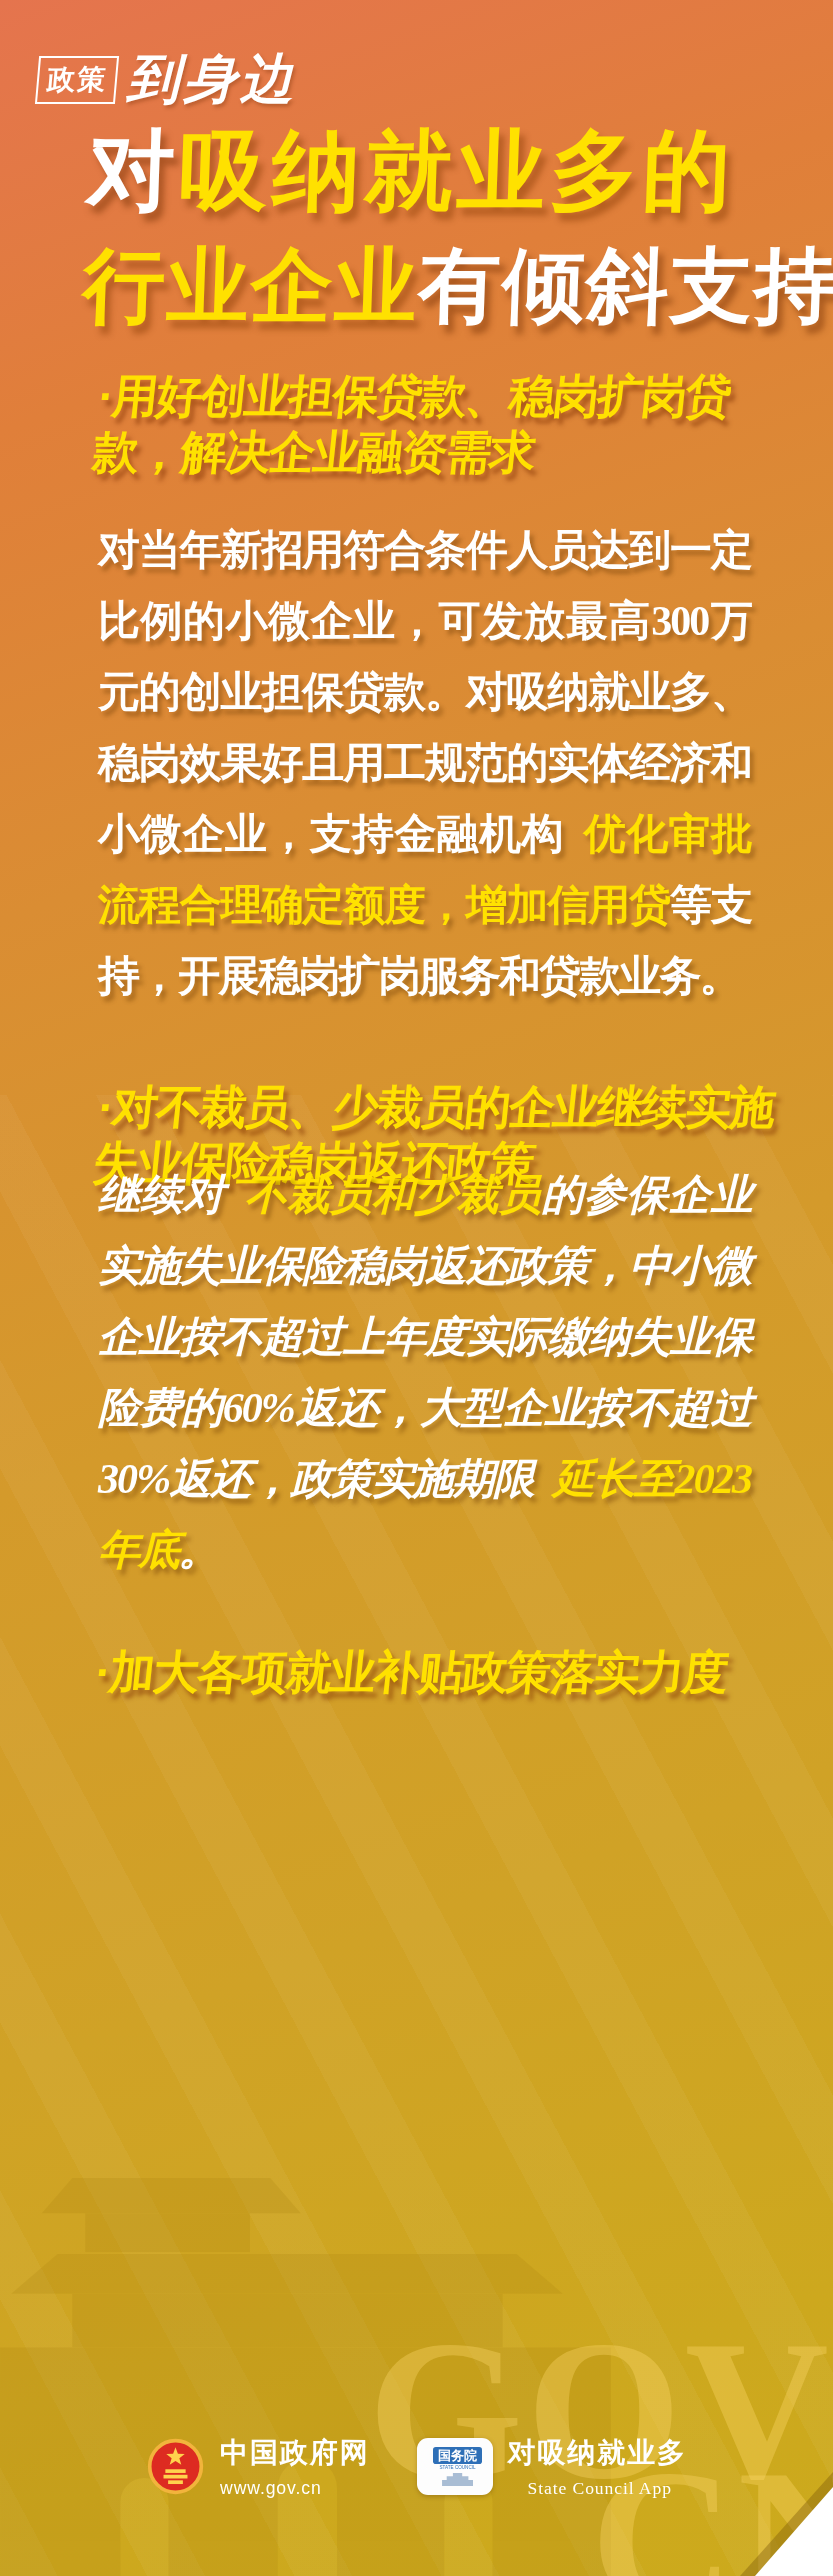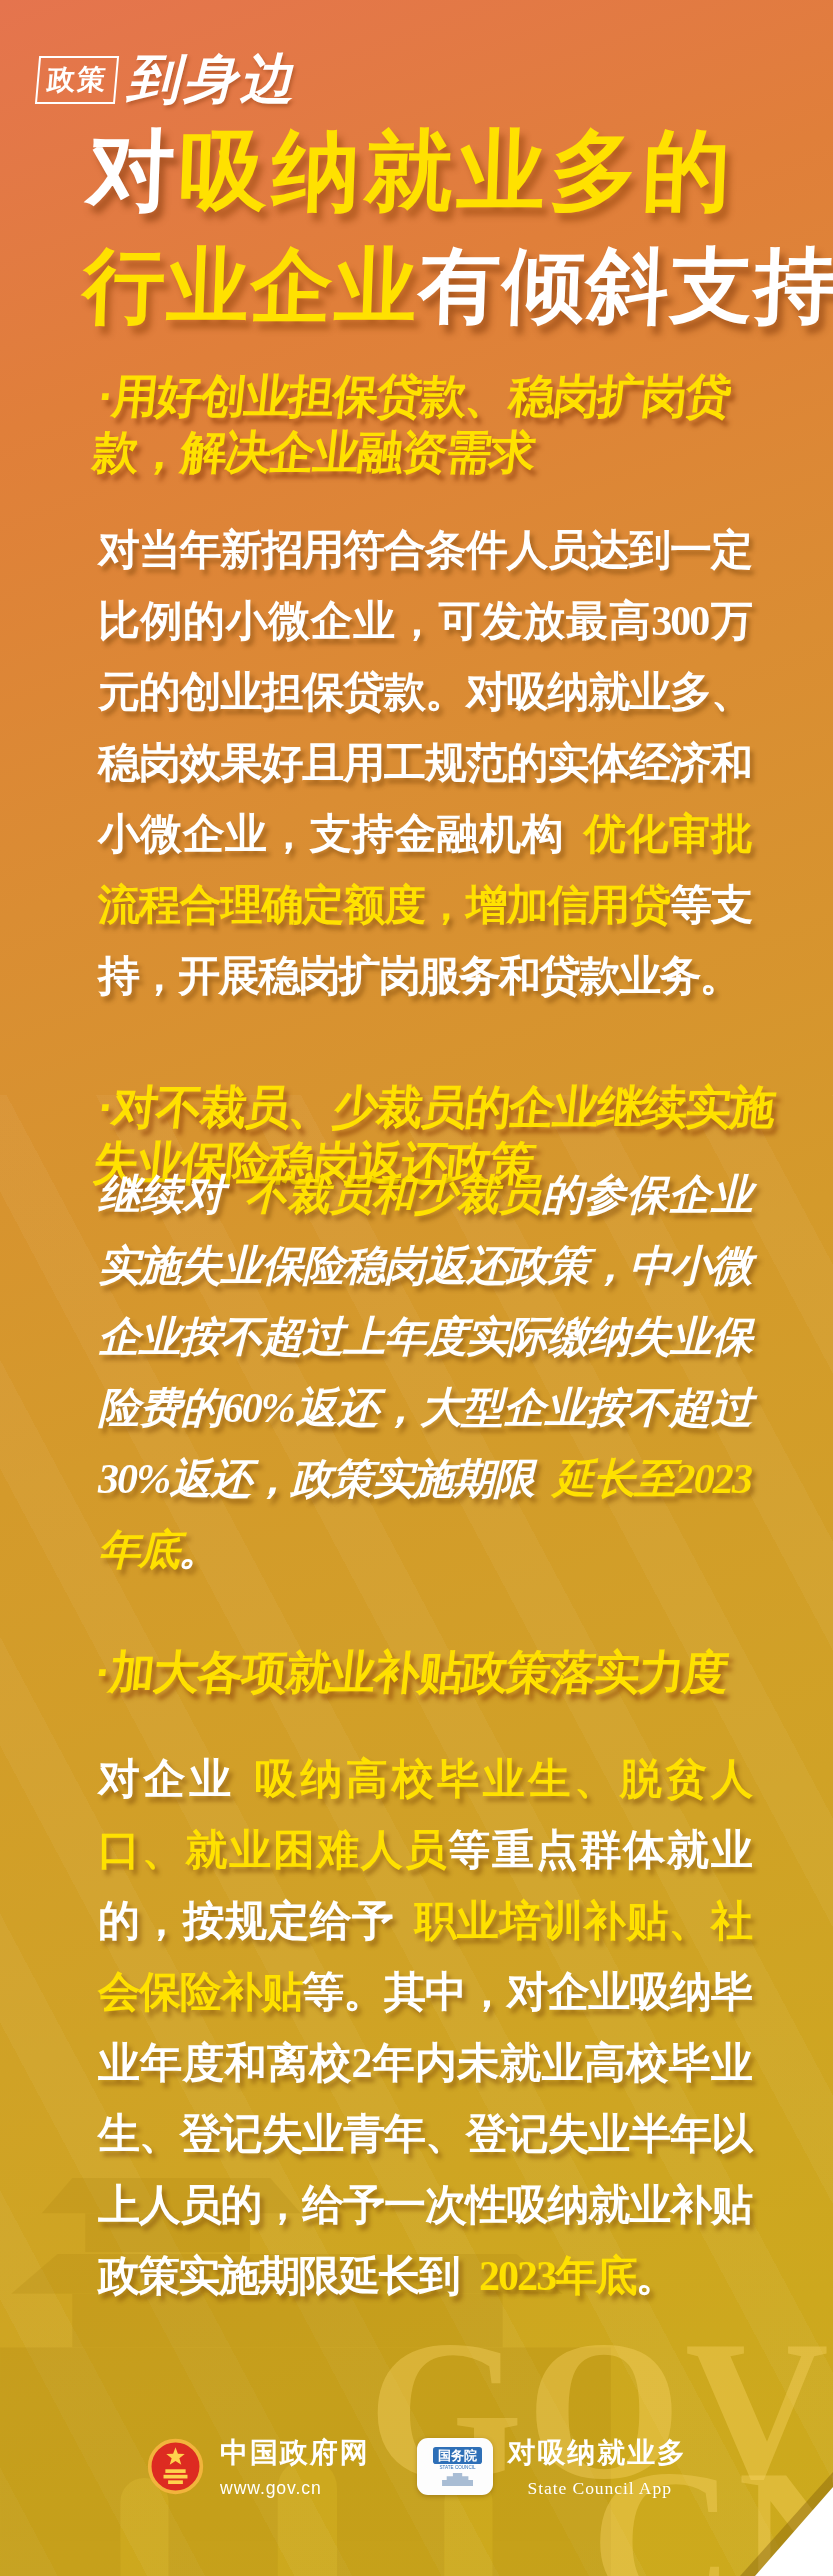--- a/index.html
+++ b/index.html
@@ -138,21 +138,20 @@
   <h2 class="sec-heading" style="top:368px;">·用好创业担保贷款、稳岗扩岗贷款，解决企业融资需求</h2>
 
   <p class="body" style="top:515px;"><span>对当年新招用符合条件人员达到一定比例的小微企业，可发放最高300万元的创业担保贷款。对吸纳就业多、稳岗效果好且用工规范的实体经济和小微企业，支持金融机构</span><span class="hl">优化审批流程合理确定额度，增加信用贷</span><span>等支持，开展稳岗扩岗服务和贷款业务。</span></p>
 
   <h2 class="sec-heading" style="top:1079px;">·对不裁员、少裁员的企业继续实施失业保险稳岗返还政策</h2>
 
   <p class="body" style="top:1160px;font-style:italic;"><span>继续对</span><span class="hl">不裁员和少裁员</span><span>的参保企业实施失业保险稳岗返还政策，中小微企业按不超过上年度实际缴纳失业保险费的60%返还，大型企业按不超过30%返还，政策实施期限</span><span class="hl">延长至2023年底</span><span>。</span></p>
 
   <h2 class="sec-heading" style="top:1644px;">·加大各项就业补贴政策落实力度</h2>
 
-  <p class="body" style="top:1744px;"><span>对企业</span><span class="hl">吸纳高校毕业生、脱贫人口、就业困难人员</span><span>等重点群体就业的，按规定给予</span><span class="hl">职业培训补贴、社会保险补贴</span><span>等。其中，对企业吸纳毕业年度和离校2年内未就业高校毕业生、登记失业青年、登记失业半年以上人员的，给予一次性吸纳就业补贴政策实施期限延长到</span><span class="hl">2023年底</span><span>。</span></p>
 
   <footer class="footer">
     <div class="f-group">
       <svg class="emblem" viewBox="0 0 64 64">
         <circle cx="32" cy="32" r="28" fill="#dd2b21"></circle>
         <circle cx="32" cy="32" r="28" fill="none" stroke="#f2b43c" stroke-width="4"></circle>
         <polygon fill="#ffd34d" points="32,11 34.6,18.2 42,18.4 36.2,23 38.3,30.2 32,25.9 25.7,30.2 27.8,23 22,18.4 29.4,18.2"></polygon>
         <rect x="21" y="35" width="22" height="4" fill="#ffd34d"></rect>
         <rect x="19" y="41" width="26" height="4" fill="#ffd34d"></rect>
         <rect x="24" y="47" width="16" height="4" fill="#ffd34d"></rect>

